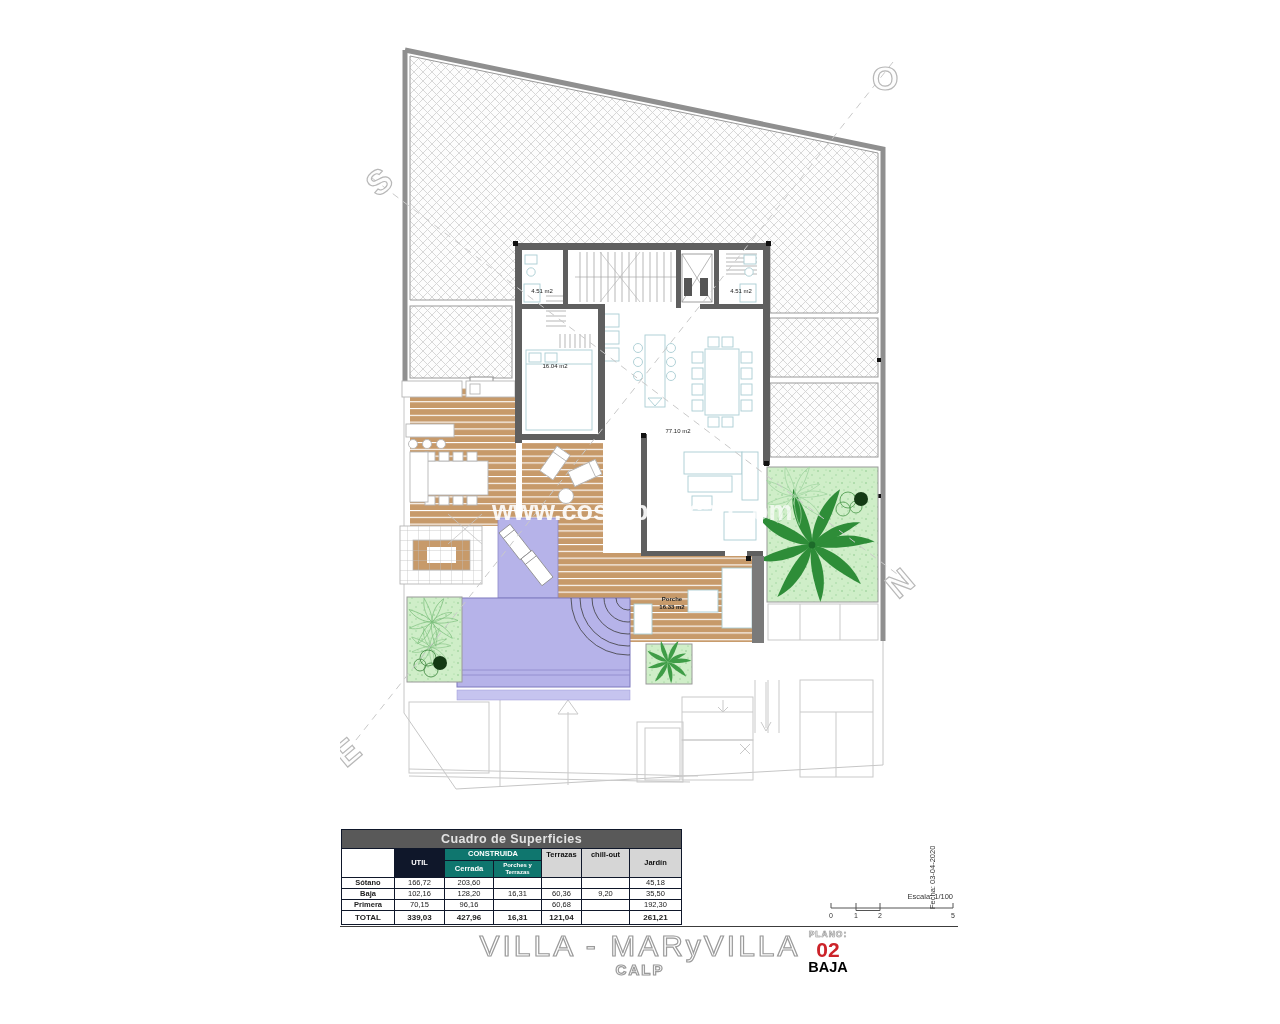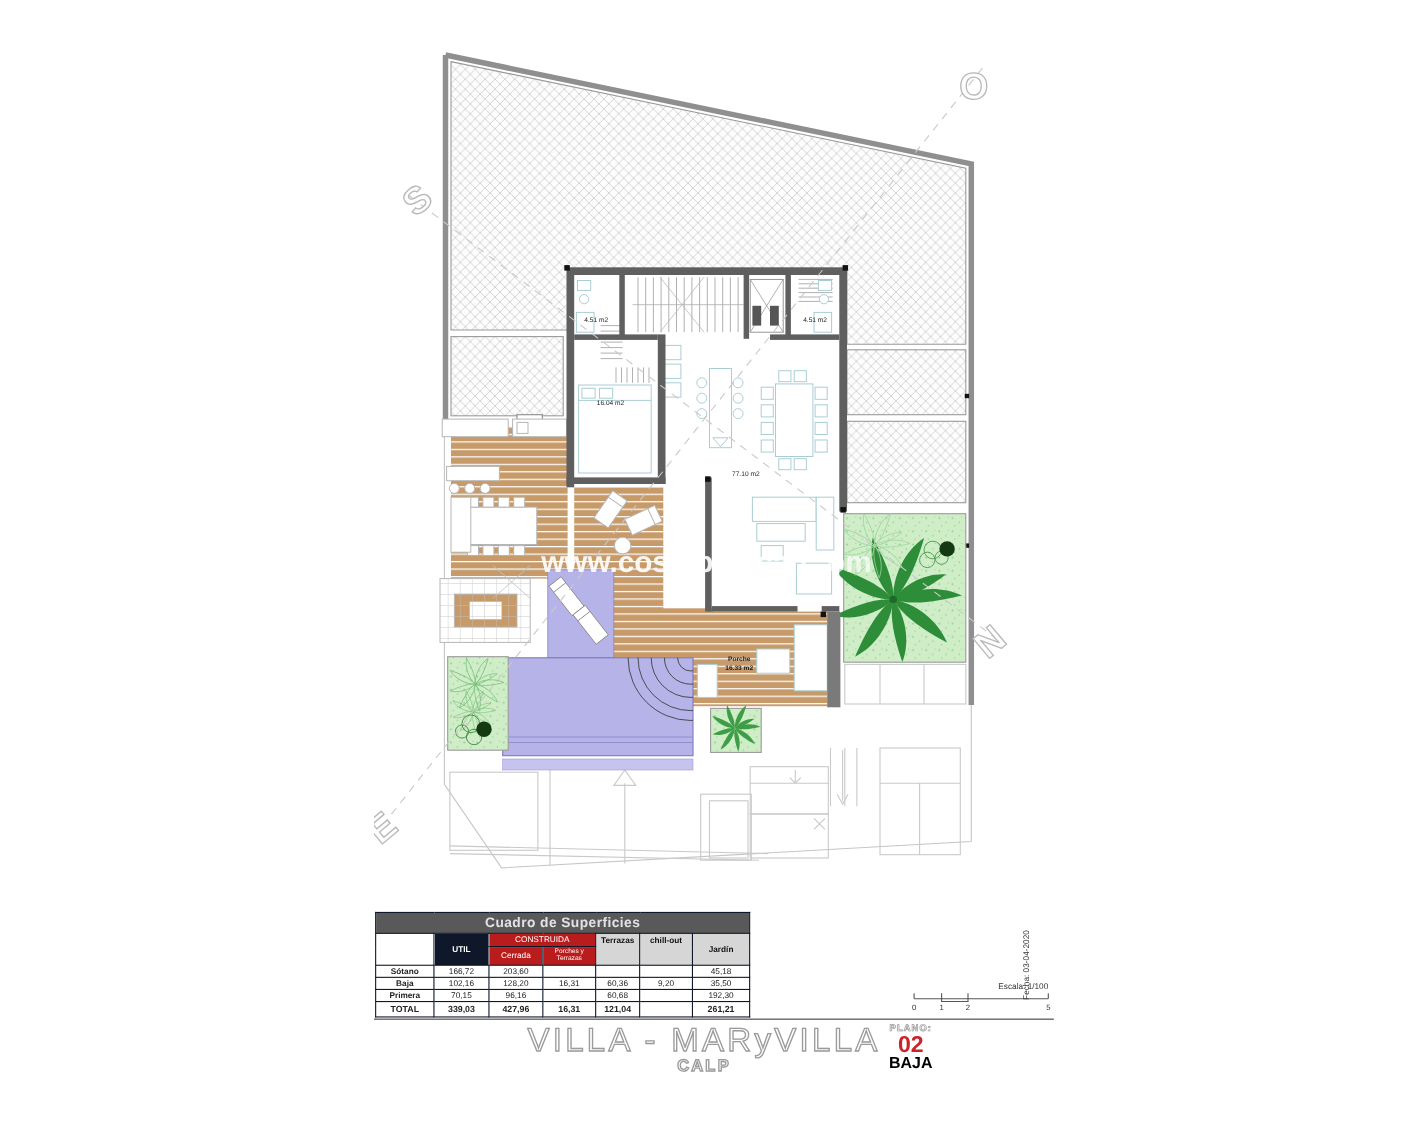--- a/index.html
+++ b/index.html
@@ -6,21 +6,21 @@
   body{width:1280px;height:1024px;position:relative;overflow:hidden;
        font-family:"Liberation Sans",sans-serif;}
   .abs{position:absolute;}
   
   #surf-table{border-collapse:collapse;table-layout:fixed;width:340px;}
   #surf-table td{border:1px solid #0f172a;font-size:7.5px;text-align:center;
       padding:0;overflow:hidden;white-space:nowrap;color:#222;line-height:1.15;}
   #surf-table .title-cell{background:#595959;color:#e3e3e3;font-size:12.5px;
       font-weight:bold;height:18px;letter-spacing:.4px;}
   #surf-table .util{background:#0f172a;color:#fff;font-weight:bold;}
-  #surf-table .green{background:#b91c1c;color:#fff;font-weight:normal;}
+  #surf-table .green{background:#0f766e;color:#fff;font-weight:bold;}
   #surf-table .gray{background:#d6d6d6;color:#111;font-weight:bold;}
   #surf-table .vtop{vertical-align:top;padding-top:2px;}
   #surf-table .h1row td{height:11px;}
   #surf-table .h2row td{height:16px;}
   #surf-table .drow td{height:10px;}
   #surf-table .trow td{height:13px;font-weight:bold;font-size:8px;}
   #surf-table .rlabel{font-weight:bold;background:#fff;}
   #surf-table .tiny{font-size:6px;line-height:1.1;}
   
   .outline-txt{color:#fff;-webkit-text-stroke:1.2px #9b9b9b;text-shadow:0 0 1px #bbb;}

